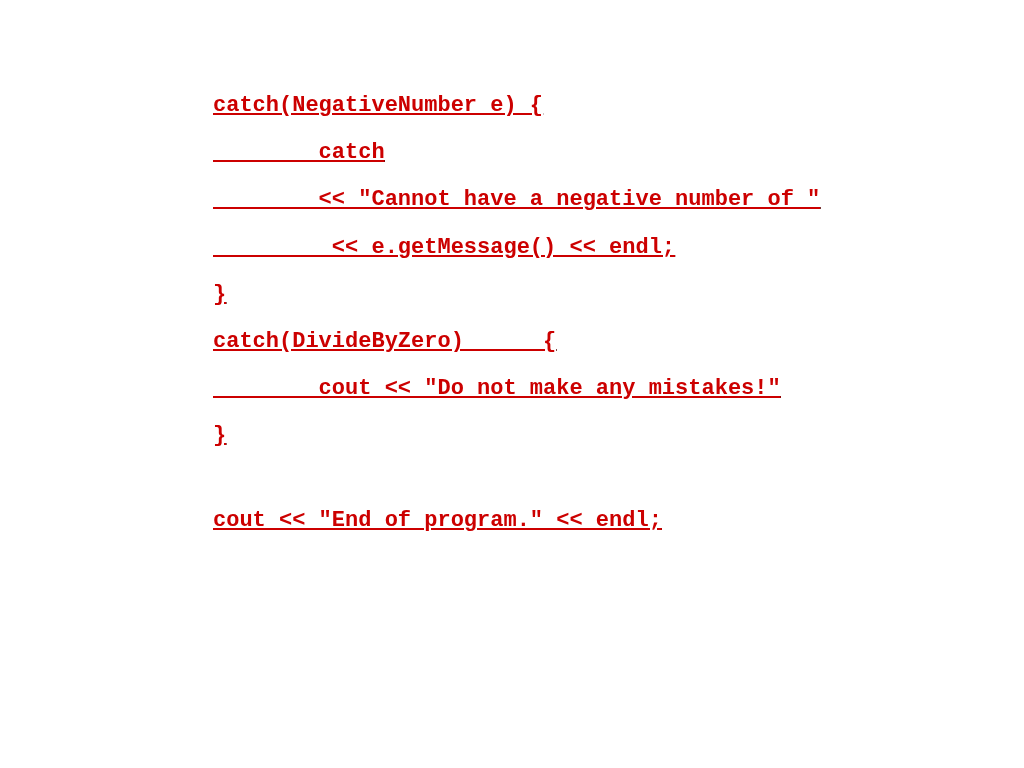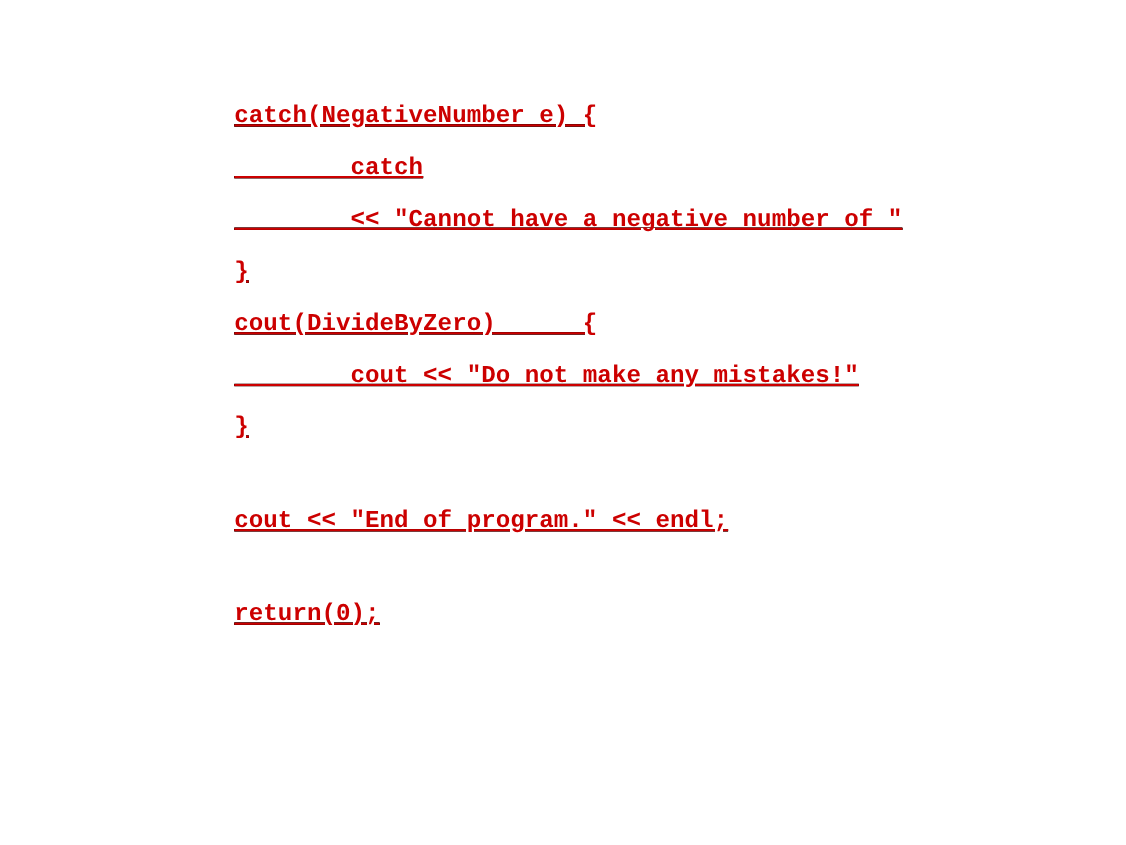--- a/index.html
+++ b/index.html
@@ -35,21 +35,21 @@
       height: 1.6em;
     }
   </style>
 </head>
 <body>
 
 <div class="code-container">
   <span class="code-line">catch(NegativeNumber e) {</span>
   <span class="code-line">        catch</span>
   <span class="code-line">        &lt;&lt; "Cannot have a negative number of "</span>
+  <span class="code-line">         &lt;&lt; e.getMessage() &lt;&lt; endl;</span>
   <span class="code-line">}</span>
-  <span class="code-line">cout(DivideByZero)      {</span>
+  <span class="code-line">catch(DivideByZero)      {</span>
   <span class="code-line">        cout &lt;&lt; "Do not make any mistakes!"</span>
   <span class="code-line">}</span>
   <span class="blank-line"></span>
   <span class="code-line">cout &lt;&lt; "End of program." &lt;&lt; endl;</span>
   <span class="blank-line"></span>
-  <span class="code-line">return(0);</span>
 </div>
 
 </body></html>

